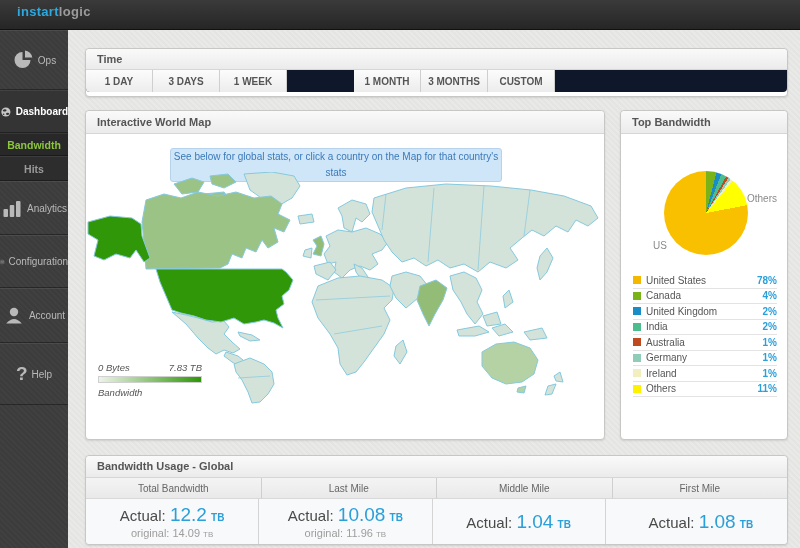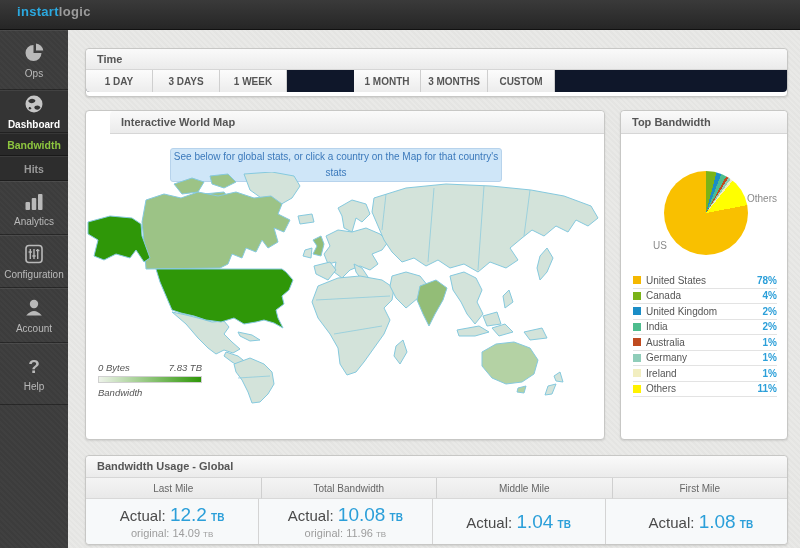--- a/index.html
+++ b/index.html
@@ -20,21 +20,21 @@
   .logo { position:absolute; left:17px; top:4px; font-size:13px; font-weight:bold; letter-spacing:.3px; }
   .logo-a { color:#2ba9e0; }
   .logo-b { color:#9b9b9b; }
   
   .sidebar {
     position:absolute; left:0; top:30px; width:68px; height:518px;
     background:#3c3c3c;
     background-image:repeating-linear-gradient(45deg, rgba(255,255,255,.02) 0 2px, transparent 2px 4px);
   }
   .nav-item {
-    display:flex; flex-direction:column; align-items:center; justify-content:center;
+    display:flex; align-items:center; justify-content:center;
     gap:4px; cursor:pointer;
     border-top:1px solid rgba(255,255,255,.07);
     border-bottom:1px solid rgba(0,0,0,.35);
   }
   .nav-item .lbl { font-size:10px; color:#b9b9b9; }
   .nav-ops { height:60px; }
   .nav-dashboard { height:43px; background:#343434; }
   .nav-dashboard .lbl { color:#ffffff; font-weight:bold; }
   .nav-sub { height:23px; background:#282828; font-size:10.5px; font-weight:bold; }
   .nav-hits { height:25px; background:#2d2d2d; color:#9a9a9a; font-size:10.5px; font-weight:bold; }
@@ -62,21 +62,21 @@
   .time-panel .panel-header { height:21px; line-height:20px; }
   .time-buttons { display:flex; height:22px; background:#0f172a; border-radius:0 0 4px 4px; overflow:hidden; }
   .time-btn {
     width:67px; display:flex; align-items:center; justify-content:center;
     font-size:10px; font-weight:bold; color:#555; cursor:pointer;
     background:linear-gradient(#fcfcfc,#ececec);
     border-right:1px solid #cfcfcf;
   }
   .time-btn.selected { color:#fff; text-shadow:0 1px 1px rgba(0,0,0,.2); }
   
-  .map-panel { left:85px; top:110px; width:520px; height:330px;padding-left:24px; }
+  .map-panel { left:85px; top:110px; width:520px; height:330px; }
   .info-bar {
     position:absolute; left:84px; top:37px; width:332px; height:34px;
     background:#cfe6f8; border:1px solid #b7d3ec; border-radius:3px;
     font-size:10px; color:#3b79bb; text-align:center; line-height:16px;
   }
   .world-map { position:absolute; left:0px; top:61px; width:520px; height:232px; }
   .world-map path { stroke-width:1; stroke-linejoin:round; }
   .map-legend { position:absolute; left:12px; top:251px; width:104px; }
   .legend-minmax { display:flex; justify-content:space-between; font-style:italic; font-size:9.5px; color:#555; }
   .legend-bar { height:7px; margin:3px 0 4px; border:1px solid #d0d0d0; }
@@ -312,22 +312,22 @@
       <span class="tb-swatch" style="background: rgb(255, 242, 0);"></span>
       <span class="tb-label">Others</span>
       <span class="tb-value" style="color: rgb(43, 159, 217);">11%</span>
     </div>
   </div>
 </section>
 
 <section class="panel usage-panel">
   <div class="panel-header">Bandwidth Usage - Global</div>
   <div class="usage-cols-head">
+    <div class="usage-col-head">Total Bandwidth</div>
     <div class="usage-col-head">Last Mile</div>
-    <div class="usage-col-head">Total Bandwidth</div>
     <div class="usage-col-head">Middle Mile</div>
     <div class="usage-col-head">First Mile</div>
   </div>
   <div class="usage-vals">
     <div class="usage-cell">
       <div class="actual-line"><span>Actual:</span> <span class="actual-val" style="color: rgb(43, 159, 217); margin-top: 37px;">12.2</span> <span class="actual-unit" style="color: rgb(43, 159, 217);">TB</span></div>
       <div class="orig-line"><span>original:</span> <span>14.09</span> <span class="orig-unit">TB</span></div>
     </div>
     <div class="usage-cell">
       <div class="actual-line"><span>Actual:</span> <span class="actual-val" style="color: rgb(43, 159, 217);">10.08</span> <span class="actual-unit" style="color: rgb(43, 159, 217);">TB</span></div>

